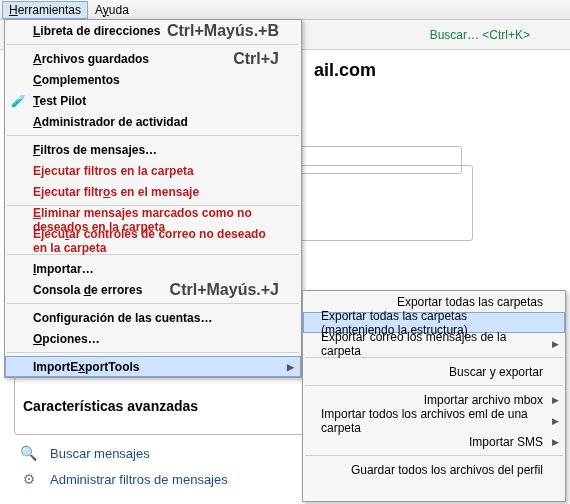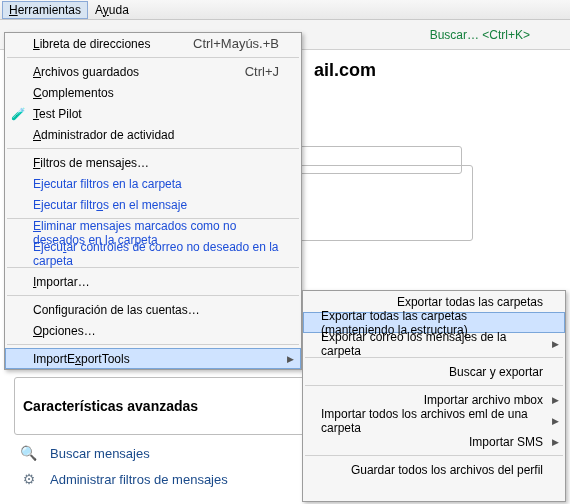--- a/index.html
+++ b/index.html
@@ -24,28 +24,28 @@
   .features-title { font-size: 14px; font-weight: bold; border: 1px solid #bdbdbd; border-radius: 3px;
                     padding: 20px 8px; margin-top: 136px; width: 455px; }
   .link-row { display: flex; align-items: center; gap: 10px; margin: 10px 4px; color: #1a4a8a;
               cursor: pointer; width: 455px; }
   .link-row .icon { width: 22px; text-align: center; color: #6c7c8c; font-size: 14px; }
   .link-row .chunkier { font-size: 13px; }
 
   
   .menu { position: absolute; background: #f6f6f6; border: 1px solid #9c9c9c;
           box-shadow: 2px 2px 4px rgba(0,0,0,.25); font-size: 12px; }
-  .menu1 { left: 4px; top: 32px; width: 298px; }
+  .menu1 { left: 4px; top: 19px; width: 298px; font-weight: bold; }
   .menu-item { display: flex; align-items: center; height: 21px; padding: 0 22px 0 28px;
                cursor: default; position: relative; }
-  .menu-item.disabled { color: #1d4ed8; }
+  .menu-item.disabled { color: #b91c1c; }
   .menu-item.highlight { background: #cfe3ff; border: 1px solid #7aa6da; height: 21px;
                           padding: 0 21px 0 27px; }
   .menu-sep { height: 1px; background: #d0d0d0; margin: 3px 2px; }
-  .menu-shortcut { margin-left: auto; color: #444; font-size: 13px; }
+  .menu-shortcut { margin-left: auto; color: #444; font-size: 16px; }
   .submenu-arrow { position: absolute; right: 6px; font-size: 9px; color: #555; }
   .menu-item .micon { position: absolute; left: 6px; width: 16px; text-align: center; font-size: 12px; }
 
   .menu2 { left: 302px; top: 290px; width: 264px; }
   .menu2 .menu-item { padding-left: 18px; justify-content: flex-end; }
   .menu2 .menu-item.highlight { padding-left: 17px; }
 
   .hidden-outline { position:absolute; top:96px; left:14px; width:448px; height:28px;
                     border:1px solid #bdbdbd; border-radius:3px; }
 </style>
@@ -138,20 +138,25 @@
   </div>
   <div class="menu-item disabled nohover">
     <span>Ejecu<span class="underline">t</span>ar controles de correo no deseado en la carpeta</span>
 
   </div>
   <div class="menu-sep"></div>
   <div class="menu-item">
     <span><span class="underline">I</span>mportar…</span>
 
   </div>
+  <div class="menu-item">
+    <span>Consola <span class="underline">d</span>e errores</span>
+
+    <span class="menu-shortcut">Ctrl+Mayús.+J</span>
+  </div>
   <div class="menu-sep"></div>
   <div class="menu-item">
     <span>Confi<span class="underline">g</span>uración de las cuentas…</span>
 
   </div>
   <div class="menu-item">
     <span><span class="underline">O</span>pciones…</span>
 
   </div>
   <div class="menu-sep"></div>

